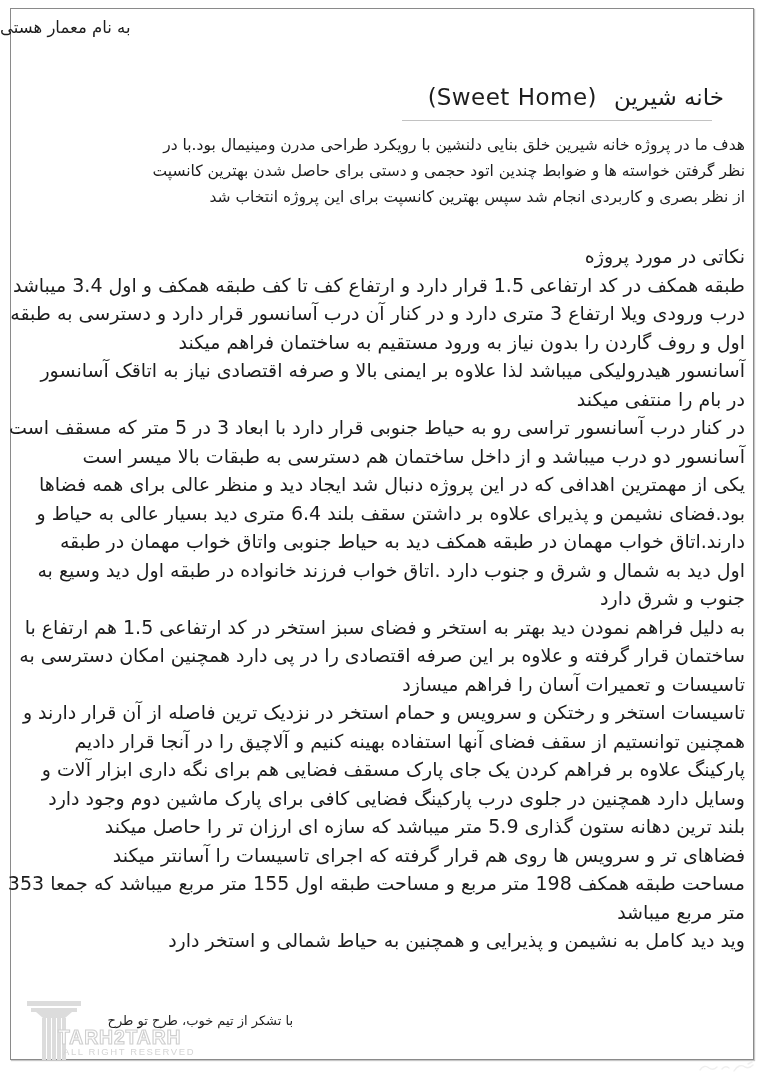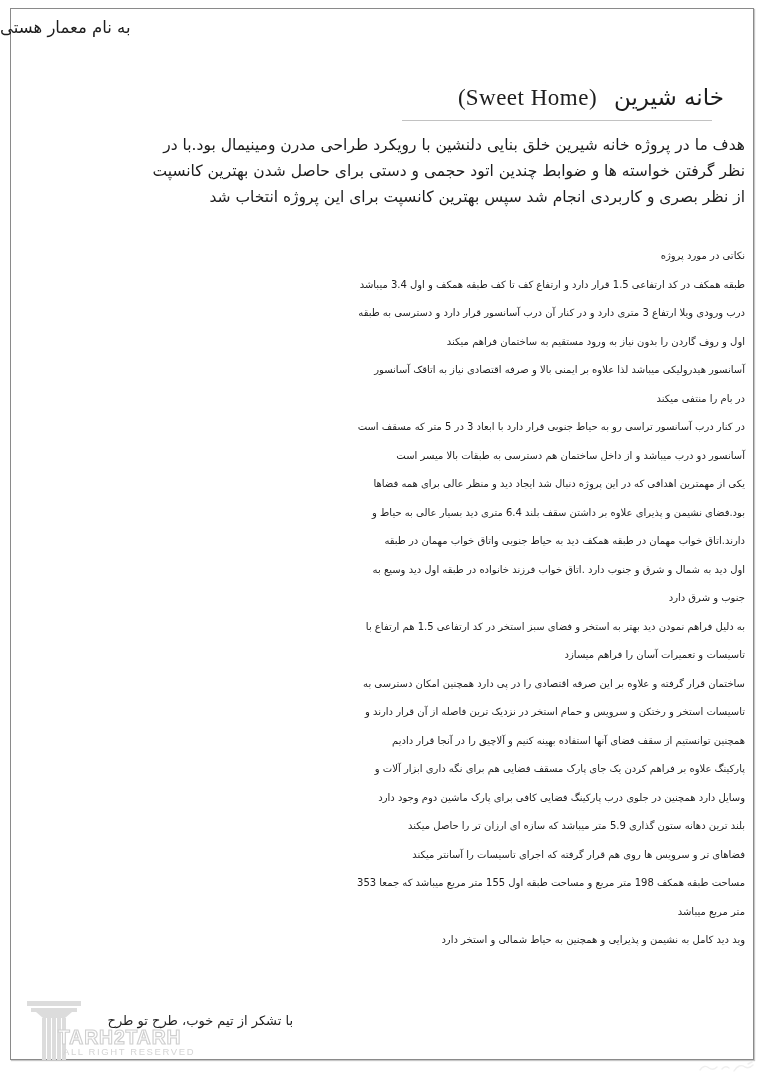--- a/index.html
+++ b/index.html
@@ -23,35 +23,35 @@
     text-align:left;direction:rtl;
     font-size:16.5px;line-height:24px;
     z-index:2;white-space:nowrap;
   }
   .title-row{
     position:absolute;top:82px;right:40px;
     direction:rtl;font-size:23px;line-height:30px;
     white-space:nowrap;z-index:2;
   }
   .title-fa{margin-left:10px;text-align:center;}
-  .title-en{letter-spacing:.5px;font-family:Liberation Serif, serif;}
+  .title-en{letter-spacing:.5px;}
   .title-underline{
     position:absolute;top:120px;right:52px;width:310px;height:1px;
     background:#c2c2c2;z-index:2;
   }
   .intro-block{
     position:absolute;top:132px;right:19px;left:12px;
     direction:rtl;text-align:right;
     font-size:15.5px;line-height:26px;
     z-index:2;
   }
   .notes-block{
     position:absolute;top:242px;right:19px;left:12px;
     direction:rtl;text-align:right;
-    font-size:10px;line-height:28.5px;
+    font-size:19px;line-height:28.5px;
     z-index:2;
   }
   .line{white-space:nowrap;}
   .signature{
     position:absolute;top:1009px;right:471px;
     direction:rtl;font-size:13px;line-height:24px;
     white-space:nowrap;z-index:3;
   }
   
   .wm-column{position:absolute;left:27px;top:1001px;z-index:1;}
@@ -121,22 +121,22 @@
       <div class="line">آسانسور هیدرولیکی میباشد لذا علاوه بر ایمنی بالا و صرفه اقتصادی نیاز به اتاقک آسانسور</div>
       <div class="line">در بام را منتفی میکند</div>
       <div class="line">در کنار درب آسانسور تراسی رو به حیاط جنوبی قرار دارد با ابعاد 3 در 5 متر که مسقف است</div>
       <div class="line">آسانسور دو درب میباشد و از داخل ساختمان هم دسترسی به طبقات بالا میسر است</div>
       <div class="line">یکی از مهمترین اهدافی که در این پروژه دنبال شد ایجاد دید و منظر عالی برای همه فضاها</div>
       <div class="line">بود.فضای نشیمن و پذیرای علاوه بر داشتن سقف بلند 6.4 متری دید بسیار عالی به حیاط و</div>
       <div class="line">دارند.اتاق خواب مهمان در طبقه همکف دید به حیاط جنوبی واتاق خواب مهمان در طبقه</div>
       <div class="line">اول دید به شمال و شرق و جنوب دارد .اتاق خواب فرزند خانواده در طبقه اول دید وسیع به</div>
       <div class="line">جنوب و شرق دارد</div>
       <div class="line">به دلیل فراهم نمودن دید بهتر به استخر و فضای سبز استخر در کد ارتفاعی 1.5 هم ارتفاع با</div>
+      <div class="line">ساختمان قرار گرفته و علاوه بر این صرفه اقتصادی را در پی دارد همچنین امکان دسترسی به</div>
       <div class="line">تاسیسات و تعمیرات آسان را فراهم میسازد</div>
-      <div class="line">ساختمان قرار گرفته و علاوه بر این صرفه اقتصادی را در پی دارد همچنین امکان دسترسی به</div>
       <div class="line">تاسیسات استخر و رختکن و سرویس و حمام استخر در نزدیک ترین فاصله از آن قرار دارند و</div>
       <div class="line">همچنین توانستیم از سقف فضای آنها استفاده بهینه کنیم و آلاچیق را در آنجا قرار دادیم</div>
       <div class="line">پارکینگ علاوه بر فراهم کردن یک جای پارک مسقف فضایی هم برای نگه داری ابزار آلات و</div>
       <div class="line">وسایل دارد همچنین در جلوی درب پارکینگ فضایی کافی برای پارک ماشین دوم وجود دارد</div>
       <div class="line">بلند ترین دهانه ستون گذاری 5.9 متر میباشد که سازه ای ارزان تر را حاصل میکند</div>
       <div class="line">فضاهای تر و سرویس ها روی هم قرار گرفته که اجرای تاسیسات را آسانتر میکند</div>
       <div class="line">مساحت طبقه همکف 198 متر مربع و مساحت طبقه اول 155 متر مربع میباشد که جمعا 353</div>
       <div class="line">متر مربع میباشد</div>
       <div class="line">وید دید کامل به نشیمن و پذیرایی و همچنین به حیاط شمالی و استخر دارد</div>
     </div>

